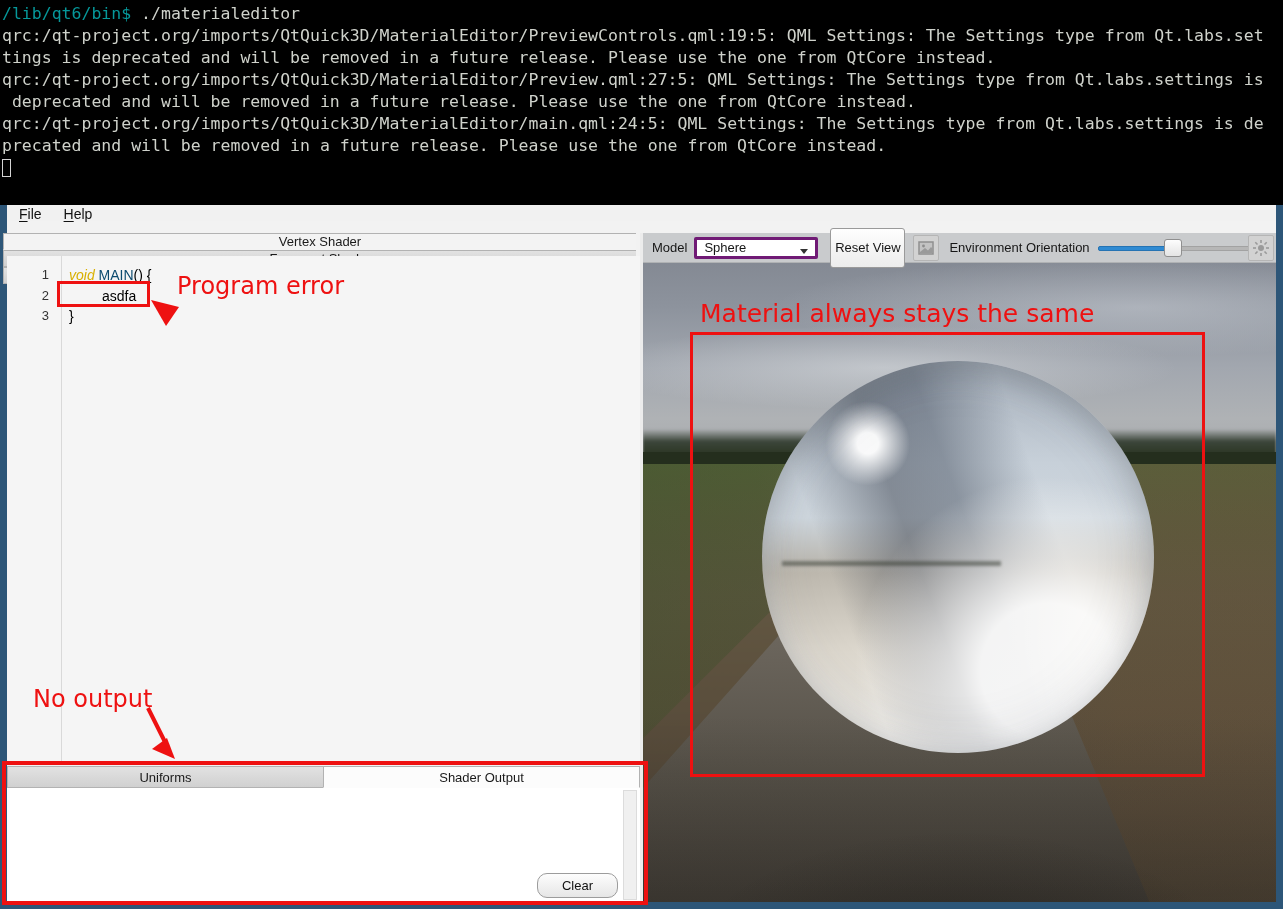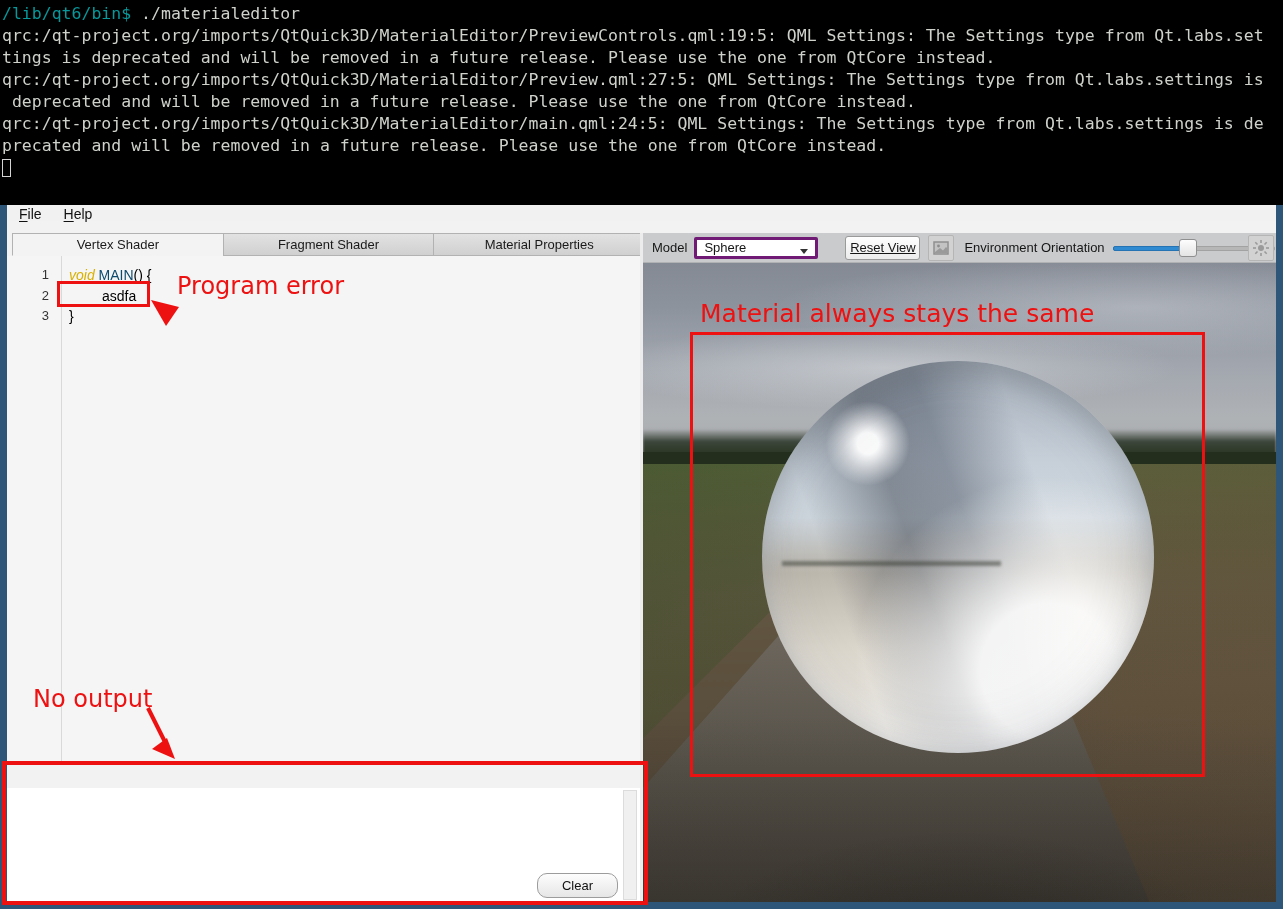--- a/index.html
+++ b/index.html
@@ -21,21 +21,21 @@
          background:#f2f2f2; border-left:7px solid #2d5678; border-right:7px solid #2d5678;
          border-bottom:7px solid #2d5678; }
 
   #menubar { position:absolute; left:7px; top:206px; width:1269px; height:15px;
              background:#f1f1f1; display:flex; align-items:center; gap:22px; padding-left:12px;
              font-size:14px; color:#111; }
   .menu-item { cursor:default; }
   .mnemonic { text-decoration:underline; text-underline-offset:2px; }
 
   
-  #editor-tabs { position:absolute; left:12px; top:233px; width:633px; height:23px; display:flex; }
+  #editor-tabs { position:absolute; left:3px; top:233px; width:633px; height:23px; display:flex;flex-direction:column; }
   .tab { flex:1; display:flex; align-items:center; justify-content:center;
          font-size:13px; color:#1a1a1a; background:linear-gradient(#e2e2e2,#d0d0d0);
          border:1px solid #b2b2b2; border-right-width:0; }
   .tab:last-child { border-right-width:1px; }
   .tab.active { background:#f3f3f3; border-bottom-color:#f3f3f3; }
 
   
   #editor { position:absolute; left:7px; top:256px; width:633px; height:506px;
             background:#f5f5f5; display:flex; }
   #gutter { width:55px; border-right:1px solid #d9d9d9; padding-top:9px; }
@@ -105,23 +105,23 @@
   
   #preview-toolbar { position:absolute; left:643px; top:233px; width:633px; height:30px;
                      background:#c9cbcd; border-bottom:1px solid rgba(0,0,0,.12);
                      display:flex; align-items:center; font-size:13px; color:#161616; }
   #model-label { margin-left:9px; }
   #model-select { margin-left:7px; width:124px; height:22px; background:#fff; border:3px solid #701a75;
                   border-radius:2px; display:flex; align-items:center; padding-left:7px; position:relative; }
   #model-select .arrow { position:absolute; right:7px; top:9px; width:0; height:0;
                          border-left:4px solid transparent; border-right:4px solid transparent;
                          border-top:5px solid #333; }
-  #reset-view { margin-left:27px; width:75px; height:24px; background:linear-gradient(#fefefe,#ececec);
+  #reset-view { margin-left:12px; width:75px; height:40px; background:linear-gradient(#fefefe,#ececec);
                 border:1px solid #9a9a9a; border-radius:3px;
-                display:flex; align-items:center; justify-content:center;text-decoration:underline; }
+                display:flex; align-items:center; justify-content:center; }
   .icon-btn { width:26px; height:26px; background:#d2d2d2; border:1px solid #b5b5b5; border-radius:2px;
               display:flex; align-items:center; justify-content:center; }
   #image-button { margin-left:8px; }
   #env-label { margin-left:10px; }
   #slider { position:relative; margin-left:8px; width:162px; height:18px; }
   #slider .track { position:absolute; left:0; top:7px; width:162px; height:5px; background:#b6b6b6;
                    border-radius:2px; border:1px solid #a2a2a2; }
   #slider .fill { position:absolute; left:0; top:7px; width:81px; height:5px; background:#2f8ad2;
                   border-radius:2px; border:1px solid #2573b3; }
   #slider .handle { position:absolute; left:66px; top:0; width:18px; height:18px;
@@ -226,20 +226,24 @@
             <line x1="14" y1="9" x2="17" y2="9"></line>
           <line x1="3.3" y1="3.3" x2="5.5" y2="5.5"></line>
             <line x1="12.5" y1="12.5" x2="14.7" y2="14.7"></line>
           <line x1="3.3" y1="14.7" x2="5.5" y2="12.5"></line>
             <line x1="12.5" y1="5.5" x2="14.7" y2="3.3"></line>
         </g>
       </svg>
     </div>
   </div>
 
+  <div id="output-tabs">
+    <div class="tab">Uniforms</div>
+    <div class="tab active">Shader Output</div>
+  </div>
   <div id="output-body">
     <div id="output-scrollbar"></div>
     <div id="clear-button">Clear</div>
   </div>
 
   <div class="ann-rect" id="ann-program-box"></div>
   <svg class="ann-svg" style="left:148px; top:296px;" width="36" height="34">
     <polygon points="3,4 31,11 18,30" fill="#ee1111"></polygon>
   </svg>
   <div class="ann-text" id="ann-program-text">Program error</div>

